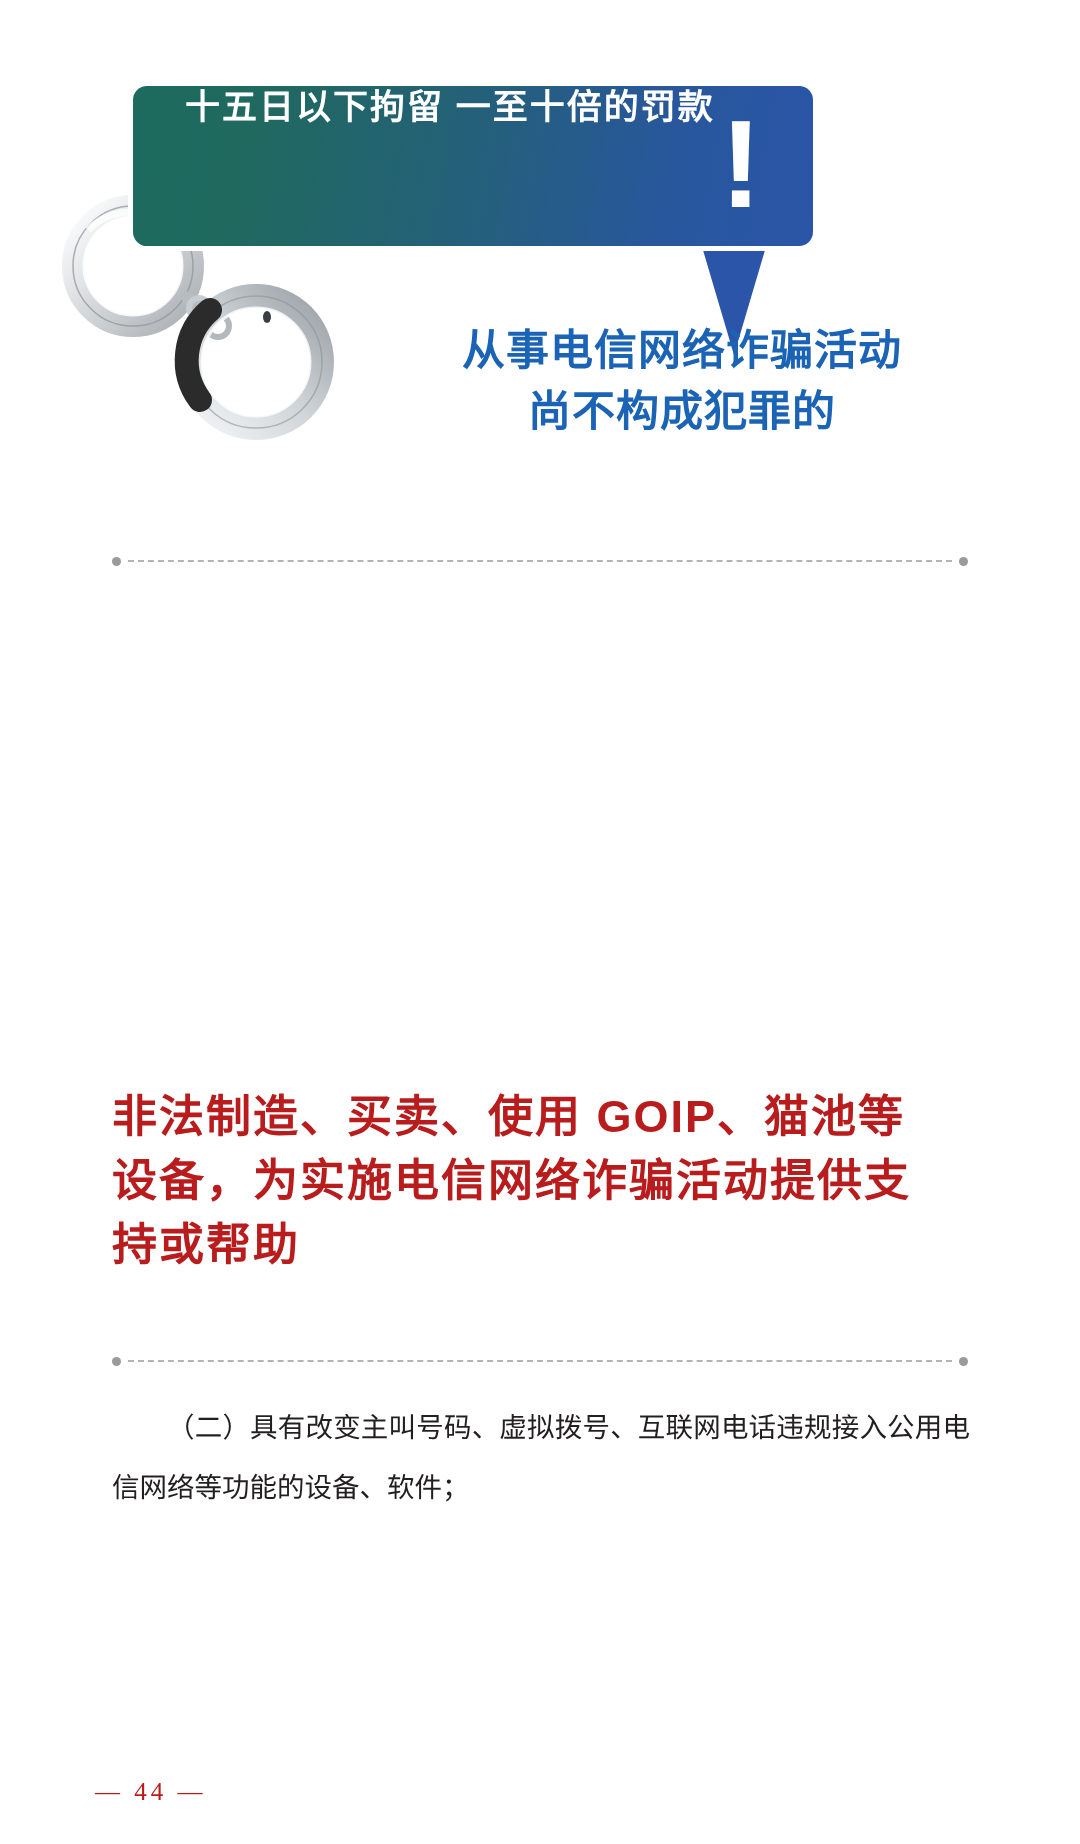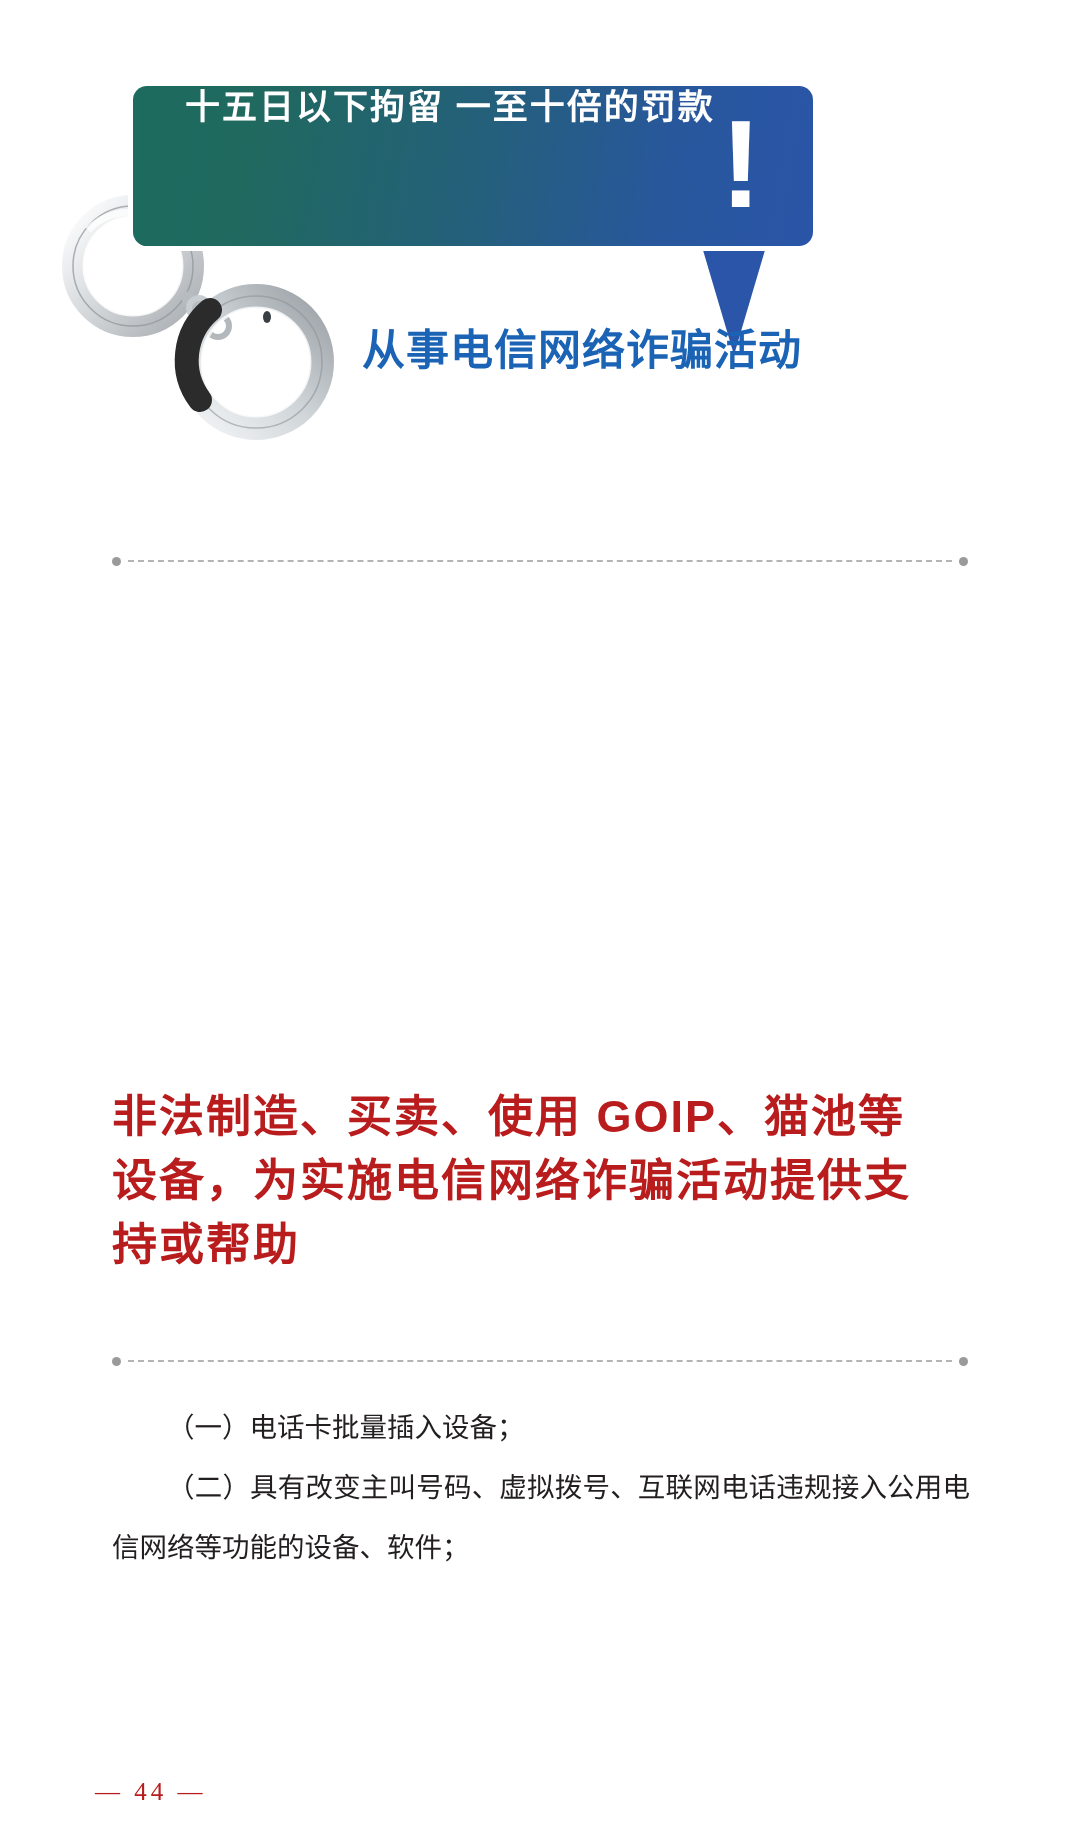--- a/index.html
+++ b/index.html
@@ -85,21 +85,21 @@
     top: 120px;
     width: 290px;
     height: 250px;
   }
 
   .heading-blue {
     position: absolute;
     right: 78px;
     top: 250px;
     width: 640px;
-    text-align: left;
+    text-align: center;
     color: #1b63b5;
     font-size: 43px;
     font-weight: bold;
     line-height: 1.42;
     letter-spacing: 1px;
   }
 
   
   .divider {
     position: absolute;
@@ -206,38 +206,38 @@
     </div>
 
     <div class="callout-tail"></div>
     <div class="callout">
       <span class="callout-text">十五日以下拘留   一至十倍的罚款</span>
     </div>
     <div class="callout-bang">!</div>
 
     <div class="heading-blue">
       <div>从事电信网络诈骗活动</div>
+      <div>尚不构成犯罪的</div>
     </div>
   </div>
 
   <div class="divider" style="top:555px;">
     <span class="dot"></span>
     <span class="dash"></span>
     <span class="dot"></span>
   </div>
 
 
   <div class="heading-blue-2">非法制造、买卖、使用 GOIP、猫池等设备，为实施电信网络诈骗活动提供支持或帮助</div>
 
   <div class="divider" style="top:1355px;">
     <span class="dot"></span>
     <span class="dash"></span>
     <span class="dot"></span>
   </div>
 
   <div class="body-block" style="top:1398px;">
-    <p>（一）电话卡批量插入设备；</p>
     <p>（二）具有改变主叫号码、虚拟拨号、互联网电话违规接入公用电信网络等功能的设备、软件；</p>
   </div>
 
   <div class="page-number">— 44 —</div>
 
 </div>
 
 </body></html>

